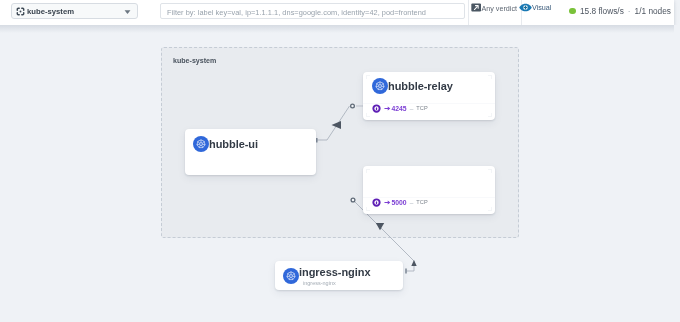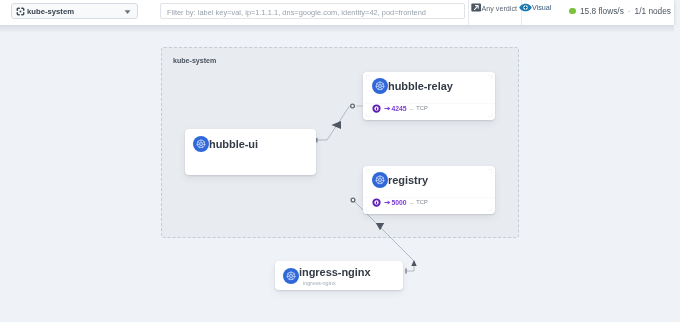--- a/index.html
+++ b/index.html
@@ -190,33 +190,20 @@
           <path d="M16 7.6 L22.4 10.7 L24.0 17.6 L19.6 23.2 L12.4 23.2 L8.0 17.6 L9.6 10.7 Z" fill="none" stroke="#fff" stroke-width="1.15" stroke-linejoin="round"></path>
           <circle cx="16" cy="16" r="2.9" fill="none" stroke="#fff" stroke-width="1.15"></circle>
         </svg>
         <div class="card-titles">
           <span class="card-title">hubble-ui</span>
         </div>
       </div>
     </div>
 
     <div class="card" style="left:363px;top:141px;width:132px;height:48px">
-      <div class="card-head">
-        <svg class="k8s" viewBox="0 0 32 32">
-          <circle cx="16" cy="16" r="16" fill="#3068da"></circle>
-          <g stroke="#fff" stroke-width="1.15" fill="none" stroke-linecap="round">
-            <path d="M16 12.2 16 8.2M19.2 13.8 22.2 11.5M20.0 16.6 23.7 17.4M17.8 19.3 19.4 22.6M14.2 19.3 12.6 22.6M12.0 16.6 8.3 17.4M12.8 13.8 9.8 11.5"></path>
-          </g>
-          <path d="M16 7.6 L22.4 10.7 L24.0 17.6 L19.6 23.2 L12.4 23.2 L8.0 17.6 L9.6 10.7 Z" fill="none" stroke="#fff" stroke-width="1.15" stroke-linejoin="round"></path>
-          <circle cx="16" cy="16" r="2.9" fill="none" stroke="#fff" stroke-width="1.15"></circle>
-        </svg>
-        <div class="card-titles">
-          <span class="card-title">registry</span>
-        </div>
-      </div>
       <div class="card-sep" style="top:31px"></div>
       <div class="port-row" style="top:31.5px">
         <svg class="port-ico" viewBox="0 0 12 12">
           <circle cx="6" cy="6" r="4.2" fill="none" stroke="#5e1fb5" stroke-width="2.6"></circle>
           <ellipse cx="6" cy="6.2" rx="0.95" ry="2.0" fill="#5e1fb5"></ellipse>
         </svg>
         <svg class="port-arrow" viewBox="0 0 12 12">
             <title>→</title>
             <path d="M0.8 5 H6.4 V2.6 L10.8 6 L6.4 9.4 V7 H0.8 Z" fill="#7c3fd4"></path>
           </svg>

